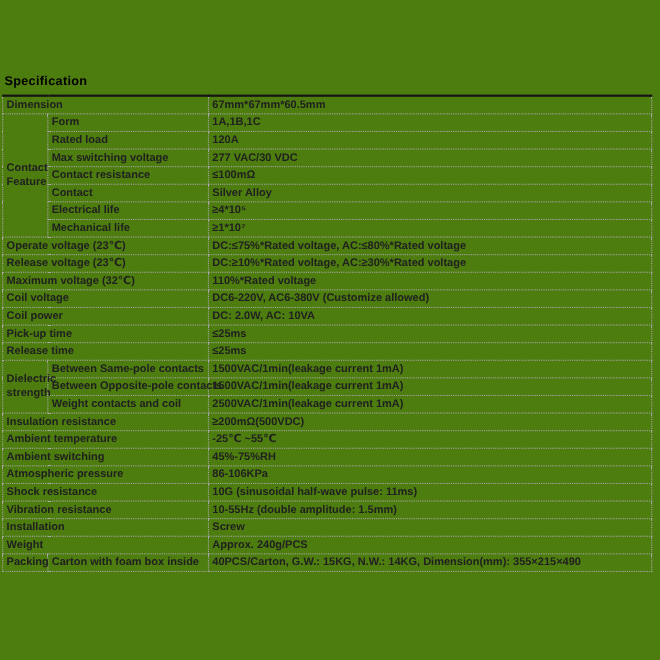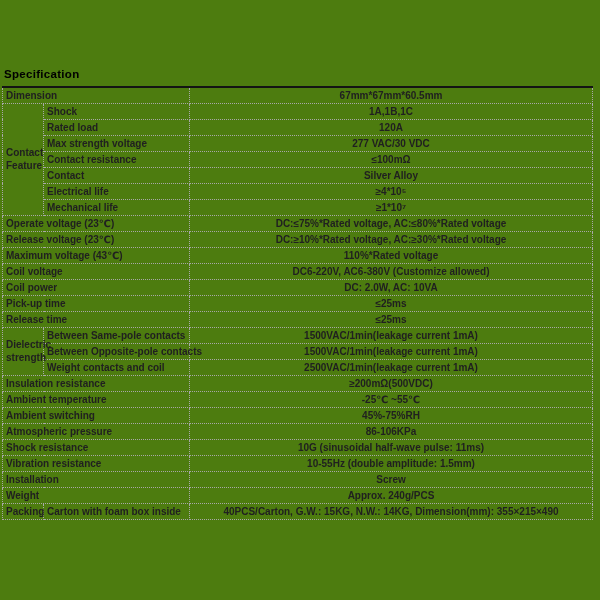--- a/index.html
+++ b/index.html
@@ -36,50 +36,50 @@
     border: 1px dotted #a8a8a8;
     font-size: 10px;
     line-height: 13px;
     color: #202020;
     vertical-align: middle;
     padding: 0 3px;
     font-weight: bold;
   }
   td.label { text-align: left; white-space: nowrap; overflow: visible; }
   td.group { text-align: right; line-height: 14px; }
-  td.value { text-align: center; white-space: nowrap; padding: 0 2px; }
+  td.value { white-space: nowrap; padding: 0 2px; }
 </style>
 </head>
 <body>
 
 <div class="canvas">
   <div class="spec-title">Specification</div>
 
   <table class="spec">
     <colgroup>
       <col style="width:41px">
       <col style="width:146px">
       <col style="width:403px">
     </colgroup>
     <tbody>
         <tr>
           <td colspan="2" class="label">Dimension</td>
           <td class="value">67mm*67mm*60.5mm</td>
         </tr>
         <tr>
           <td rowspan="7" class="group">Contact Feature</td>
-          <td class="label">Shock</td>
+          <td class="label">Form</td>
           <td class="value">1A,1B,1C</td>
         </tr>
         <tr>
           <td class="label">Rated load</td>
           <td class="value">120A</td>
         </tr>
         <tr>
-          <td class="label">Max strength voltage</td>
+          <td class="label">Max switching voltage</td>
           <td class="value">277 VAC/30 VDC</td>
         </tr>
         <tr>
           <td class="label">Contact resistance</td>
           <td class="value">≤100mΩ</td>
         </tr>
         <tr>
           <td class="label">Contact</td>
           <td class="value">Silver Alloy</td>
         </tr>
@@ -93,21 +93,21 @@
         </tr>
         <tr>
           <td colspan="2" class="label">Operate voltage (23℃)</td>
           <td class="value">DC:≤75%*Rated voltage, AC:≤80%*Rated voltage</td>
         </tr>
         <tr>
           <td colspan="2" class="label">Release voltage (23℃)</td>
           <td class="value">DC:≥10%*Rated voltage, AC:≥30%*Rated voltage</td>
         </tr>
         <tr>
-          <td colspan="2" class="label">Maximum voltage (43℃)</td>
+          <td colspan="2" class="label">Maximum voltage (32℃)</td>
           <td class="value">110%*Rated voltage</td>
         </tr>
         <tr>
           <td colspan="2" class="label">Coil voltage</td>
           <td class="value">DC6-220V, AC6-380V (Customize allowed)</td>
         </tr>
         <tr>
           <td colspan="2" class="label">Coil power</td>
           <td class="value">DC: 2.0W, AC: 10VA</td>
         </tr>

